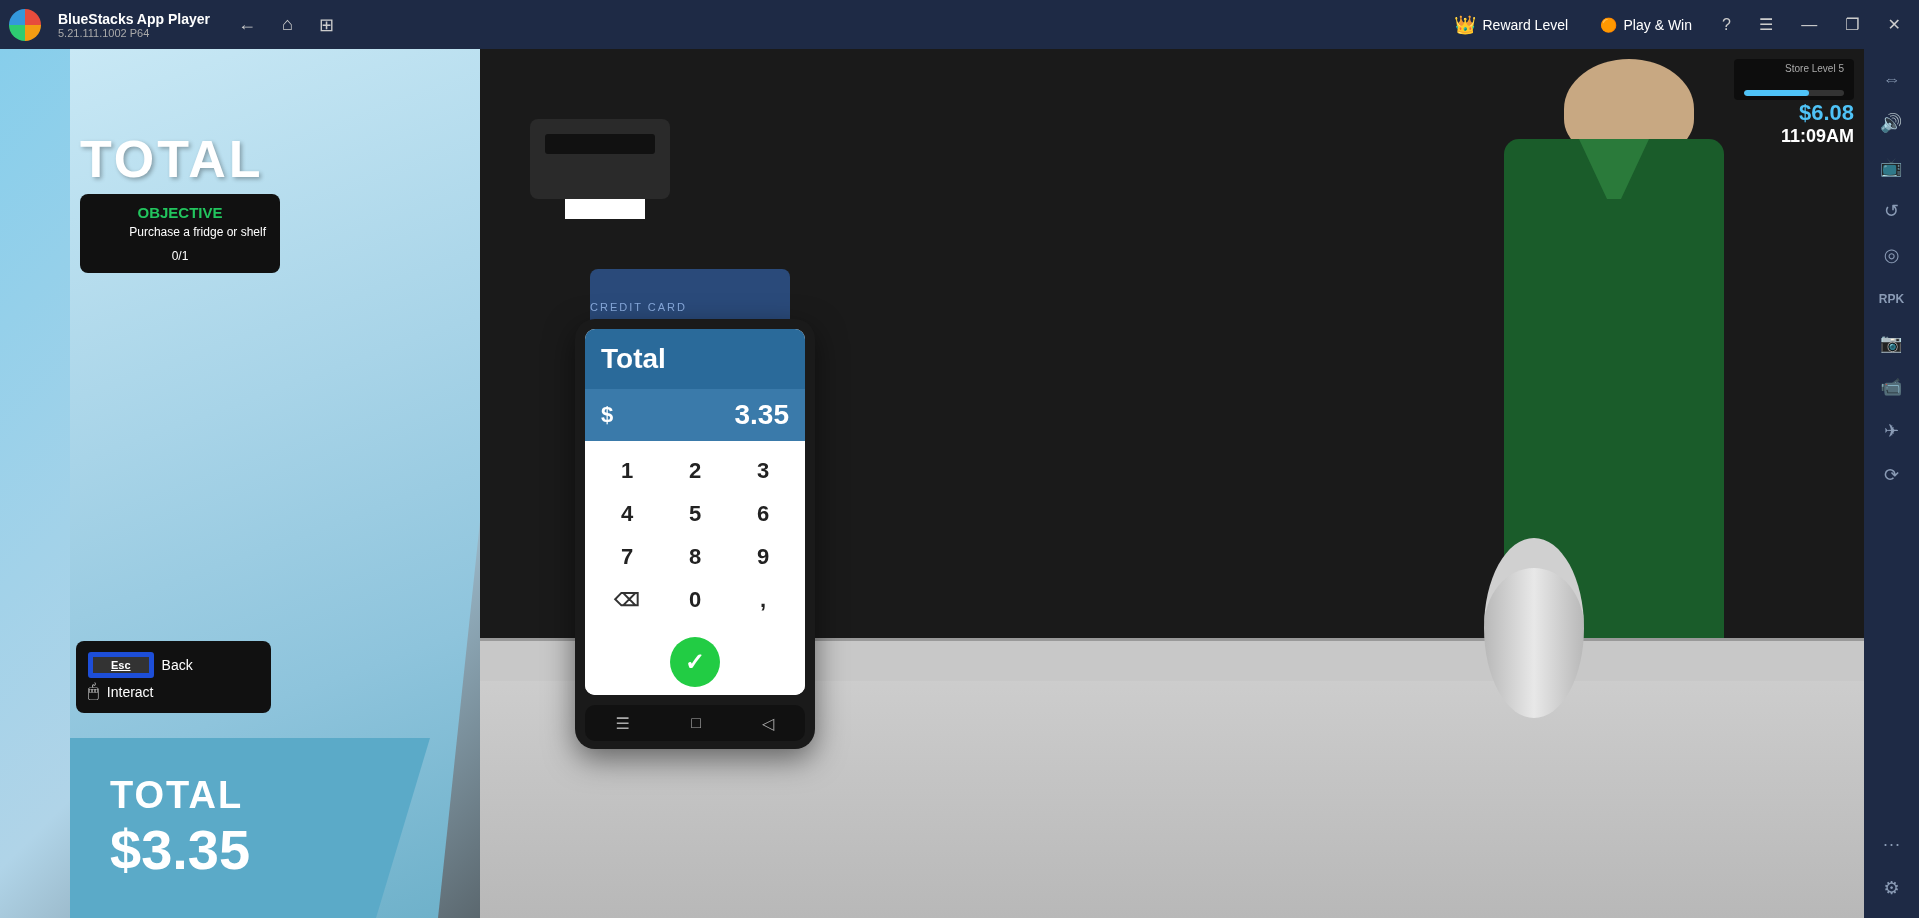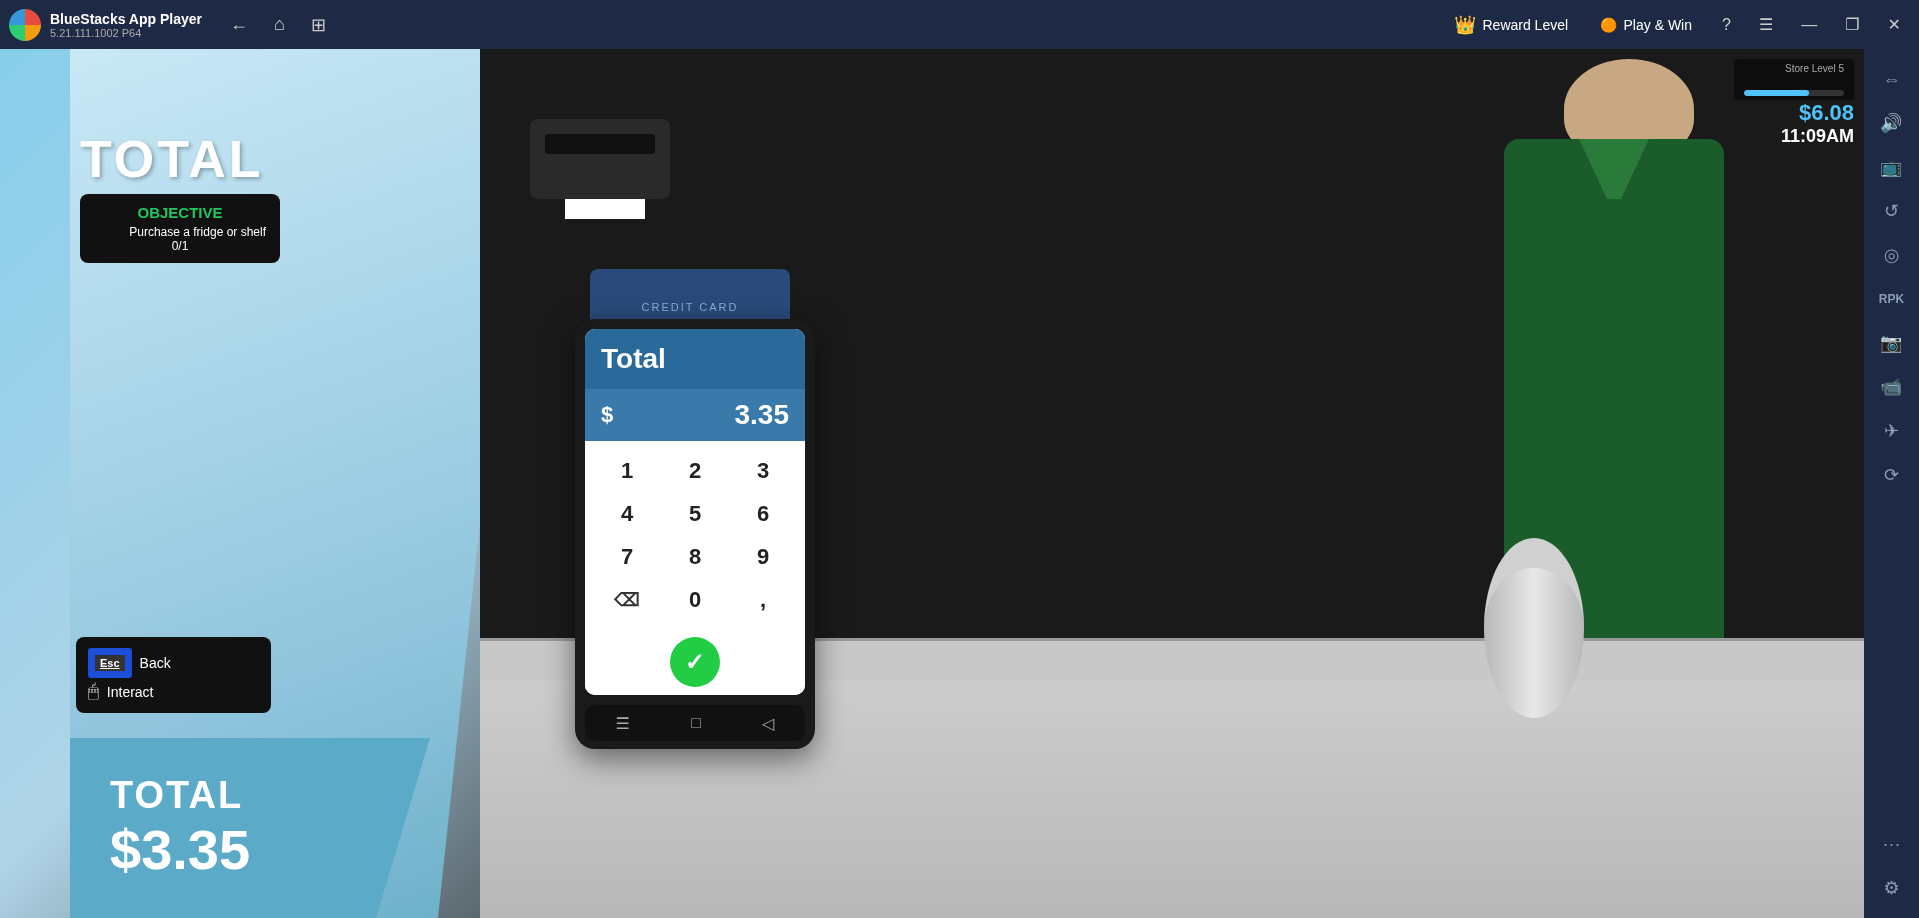--- a/index.html
+++ b/index.html
@@ -31,20 +31,21 @@
     }
     .bluestacks-logo {
       width: 32px;
       height: 32px;
       border-radius: 50%;
       background: conic-gradient(#e74c3c 0deg 90deg, #f39c12 90deg 180deg, #2ecc71 180deg 270deg, #3498db 270deg 360deg);
     }
     #titlebar .app-info {
       display: flex;
       flex-direction: column;
+      margin-left: 8px;
     }
     #titlebar .app-name {
       color: white;
       font-size: 14px;
       font-weight: bold;
     }
     #titlebar .app-version {
       color: #aaa;
       font-size: 11px;
     }
@@ -223,21 +224,21 @@
     .objective-desc {
       color: white;
       font-size: 12px;
       text-align: right;
       margin-top: 4px;
     }
     .objective-progress {
       color: white;
       font-size: 12px;
       text-align: center;
-      margin-top: 0;
+      margin-top: 10px;
     }
 
     
     .controls-box {
       position: absolute;
       bottom: 205px;
       left: 76px;
       width: 195px;
       background: #111;
       border-radius: 8px;
@@ -247,23 +248,23 @@
       display: flex;
       align-items: center;
       gap: 8px;
       margin: 3px 0;
     }
     .key-badge {
       background: #333;
       color: white;
       font-size: 11px;
       font-weight: bold;
-      padding: 2px 5px;
+      padding: 2px 18px;
       border-radius: 3px;
-      border: 7px solid #1d4ed8;
+      border: 5px solid #1d4ed8;
       min-width: 30px;
       text-align: center;
       text-decoration: underline;
     }
     .control-label {
       color: white;
       font-size: 14px;
     }
     .mouse-icon {
       font-size: 18px;
@@ -414,21 +415,20 @@
     .card-reader-top {
       position: absolute;
       top: 220px;
       left: 590px;
       width: 200px;
       height: 76px;
       background: #2a4a7a;
       border-radius: 8px 8px 0 0;
       display: flex;
       align-items: center;
-      justify-content: center;
     }
     .credit-card-text {
       color: #88aadd;
       font-size: 11px;
       letter-spacing: 2px;
     }
 
     
     .pos-terminal {
       position: absolute;

